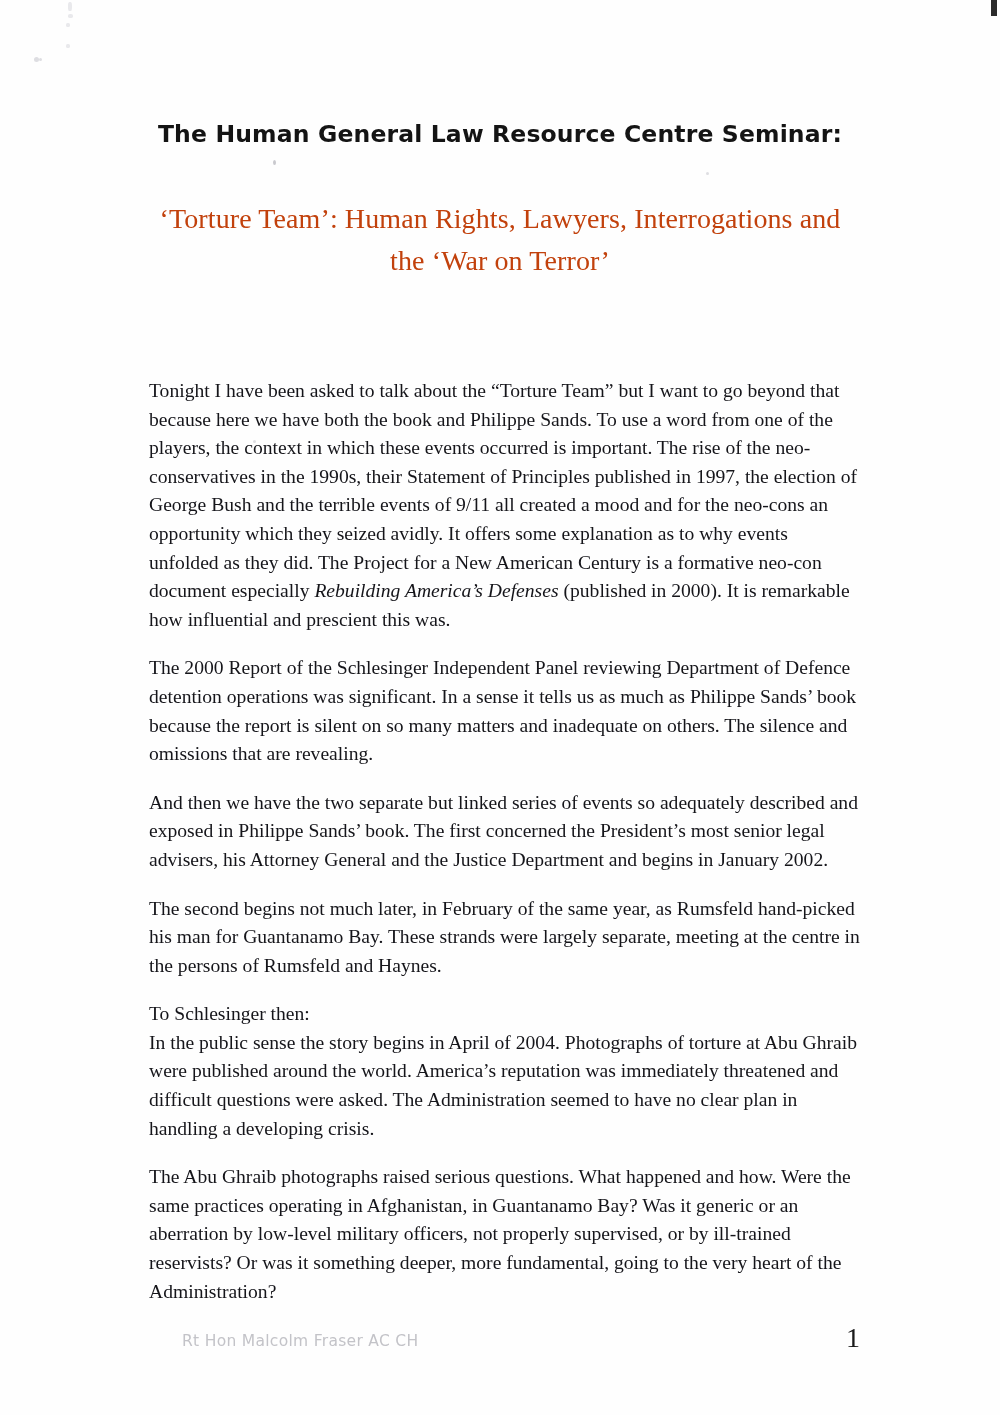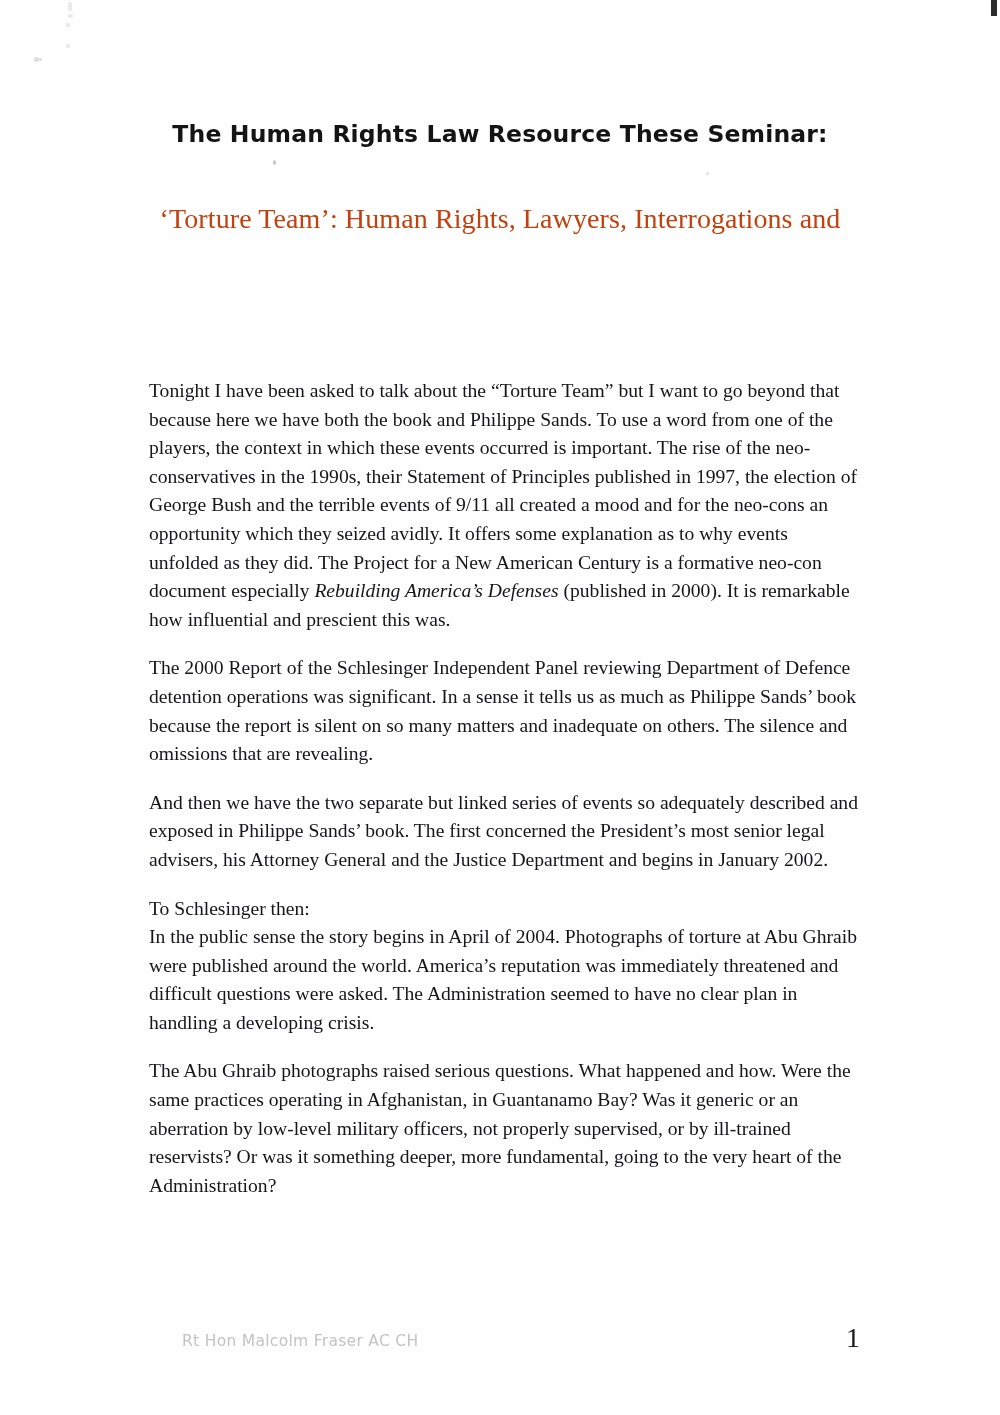--- a/index.html
+++ b/index.html
@@ -134,31 +134,33 @@
   <div class="speckle" style="left:68px; top:2px; width:4px; height:9px;"></div>
   <div class="speckle" style="left:68px; top:14px; width:5px; height:4px;"></div>
   <div class="speckle" style="left:66px; top:23px; width:4px; height:4px;"></div>
   <div class="speckle" style="left:66px; top:44px; width:4px; height:4px;"></div>
   <div class="dust" style="left:34px; top:57px; width:5px; height:5px;"></div>
   <div class="dust" style="left:39px; top:58px; width:3px; height:3px;"></div>
   <div class="dust" style="left:273px; top:160px; width:3px; height:5px; background:#c9c9ce;"></div>
   <div class="dust" style="left:706px; top:172px; width:3px; height:3px;"></div>
   <div class="dust" style="left:253px; top:440px; width:3px; height:3px;"></div>
 
-  <div class="heading-block title-main">The Human Rights Law Resource These Seminar:</div>
+  <div class="heading-block title-main">The Human General Law Resource Centre Seminar:</div>
 
   <div class="heading-block title-sub">
     <span class="sub-line">‘Torture Team’: Human Rights, Lawyers, Interrogations and</span>
+    <span class="sub-line">the ‘War on Terror’</span>
   </div>
 
 
   <div id="body-text">
       <p><span>Tonight I have been asked to talk about the “Torture Team” but I want to go beyond that because here we have both the book and Philippe Sands.  To use a word from one of the players, the context in which these events occurred is important.  The rise of the neo-conservatives in the 1990s, their Statement of Principles published in 1997, the election of George Bush and the terrible events of 9/11 all created a mood and for the neo-cons an opportunity which they seized avidly.  It offers some explanation as to why events unfolded as they did.  The Project for a New American Century is a formative neo-con document especially </span><span class="italic">Rebuilding America’s Defenses</span><span> (published in 2000).  It is remarkable how influential and prescient this was.</span></p>
       <p><span>The 2000 Report of the Schlesinger Independent Panel reviewing Department of Defence detention operations was significant.  In a sense it tells us as much as Philippe Sands’ book because the report is silent on so many matters and inadequate on others.  The silence and omissions that are revealing.</span></p>
       <p><span>And then we have the two separate but linked series of events so adequately described and exposed in Philippe Sands’ book.  The first concerned the President’s most senior legal advisers, his Attorney General and the Justice Department and begins in January 2002.</span></p>
+      <p><span>The second begins not much later, in February of the same year, as Rumsfeld hand-picked his man for Guantanamo Bay.  These strands were largely separate, meeting at the centre in the persons of Rumsfeld and Haynes.</span></p>
       <p><span>To Schlesinger then:
 In the public sense the story begins in April of 2004.  Photographs of torture at Abu Ghraib were published around the world.  America’s reputation was immediately threatened and difficult questions were asked.  The Administration seemed to have no clear plan in handling a developing crisis.</span></p>
       <p><span>The Abu Ghraib photographs raised serious questions.  What happened and how.  Were the same practices operating in Afghanistan, in Guantanamo Bay?  Was it generic or an aberration by low-level military officers, not properly supervised, or by ill-trained reservists?  Or was it something deeper, more fundamental, going to the very heart of the Administration?</span></p>
     </div>
 
   <div id="footer">
     <div class="footer-author">Rt Hon Malcolm Fraser AC CH</div>
     <div class="footer-page">1</div>
   </div>
 

